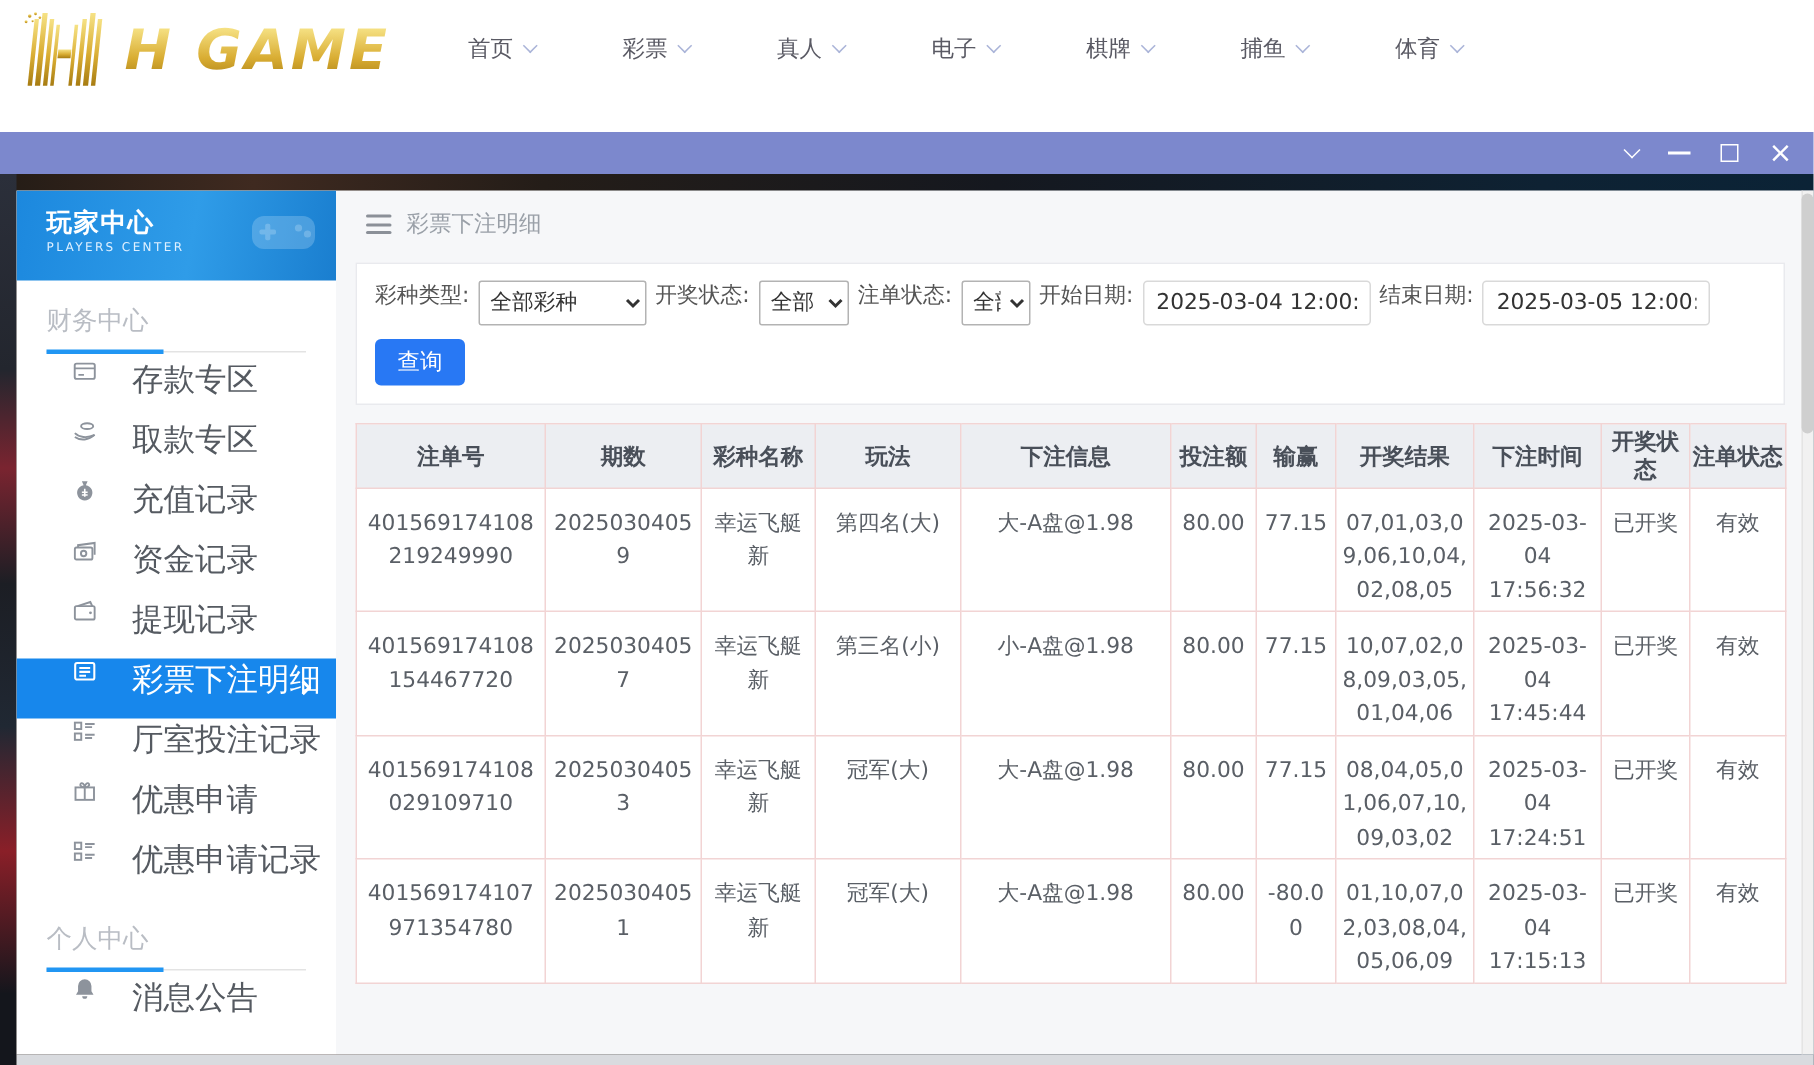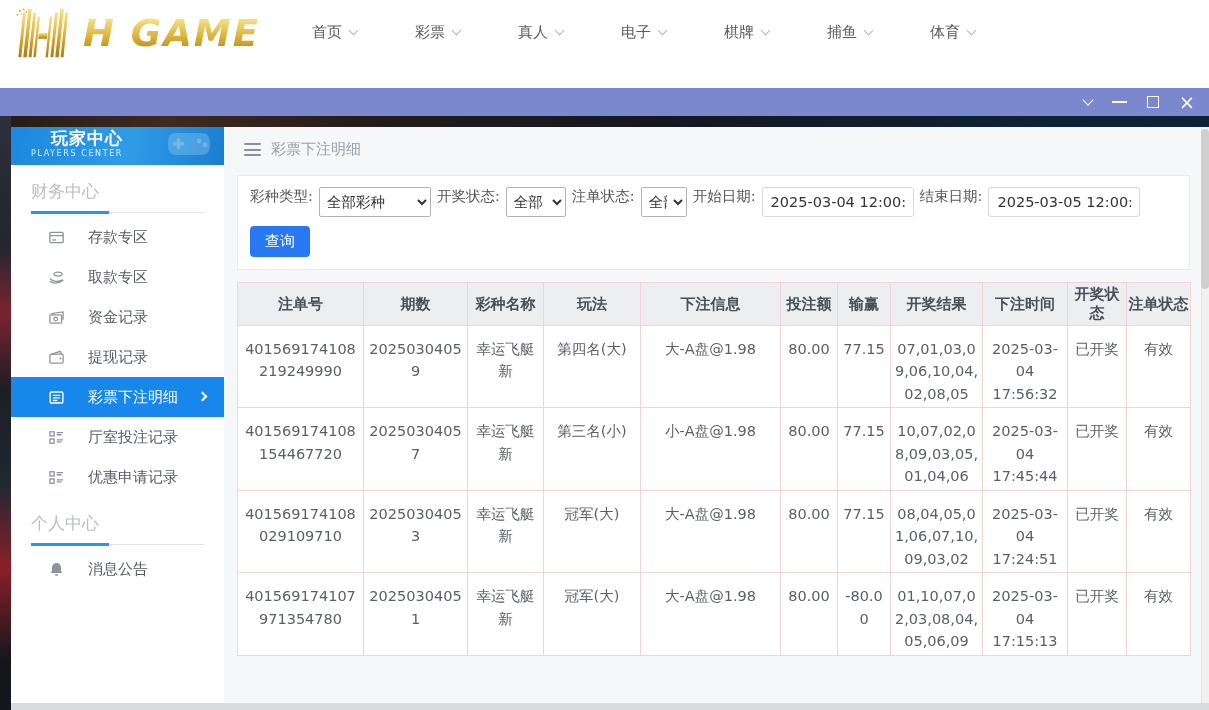--- a/index.html
+++ b/index.html
@@ -25,29 +25,29 @@
 
   
   .app-body{position:absolute;top:116px;left:0;right:0;bottom:0;
     background:linear-gradient(90deg,#241c16 0%,#3f2a20 14%,#241d18 30%,#15181f 55%,#0e2233 85%,#0b2336 100%);}
   .left-strip{position:absolute;left:0;top:0;width:11px;bottom:0;
     background:linear-gradient(180deg,#2b2f3a 0%,#23262e 22%,#7a2430 33%,#1c1e24 46%,#202833 62%,#8a1f28 76%,#14161c 92%);}
   .bottom-strip{position:absolute;left:11px;right:0;bottom:0;height:7px;background:#d9dbdf;}
 
   
   .sidebar{position:absolute;top:11px;left:11px;width:213px;bottom:7px;background:#fff;overflow:hidden;}
-  .sb-header{height:38px;background:linear-gradient(100deg,#1c88de 0%,#2f9ce8 55%,#1a7ecf 100%);
-    display:flex;align-items:center;justify-content:space-between;padding:0 12px 5px 20px;text-align:right;}
+  .sb-header{height:60px;background:linear-gradient(100deg,#1c88de 0%,#2f9ce8 55%,#1a7ecf 100%);
+    display:flex;align-items:center;justify-content:space-between;padding:0 12px 5px 20px;}
   .sb-title{color:#fff;font-size:17px;font-weight:bold;letter-spacing:1px;line-height:1.1;}
   .sb-sub{color:#dff0ff;font-size:8px;letter-spacing:1.6px;margin-top:2px;}
   .gamepad{width:46px;height:30px;}
   .sb-sec-title{color:#b9bdc4;font-size:17px;padding:15px 20px 9px;}
   .sb-underline{height:1px;margin:0 20px 4px;background:#e3e3e3;position:relative;}
   .sb-underline i{position:absolute;left:0;top:-1px;height:3px;width:78px;background:#2196f3;display:block;}
-  .sb-item{height:40px;display:flex;align-items:center;padding:0 16px 0 37px;cursor:pointer;color:#555a61;font-size:15px;position:relative;white-space:nowrap;}
+  .sb-item{height:40px;display:flex;align-items:flex-start;padding:0 16px 0 37px;cursor:pointer;color:#555a61;font-size:21px;position:relative;white-space:nowrap;}
   .sb-icon{width:17px;height:17px;color:#8d939c;margin-right:23px;flex:none;}
   .sb-icon svg{width:17px;height:17px;display:block;}
   .sb-item.active{background:#1787ec;color:#fff;}
   .sb-item.active .sb-icon{color:#fff;}
   .sb-chevron{position:absolute;right:18px;top:16px;width:7px;height:7px;border-right:2px solid #fff;border-top:2px solid #fff;transform:rotate(45deg);}
 
   
   .content{position:absolute;left:224px;top:11px;right:0;bottom:7px;background:#f6f7f9;overflow:hidden;}
   .breadcrumb{display:flex;align-items:center;gap:10px;padding:13px 0 0 20px;color:#9aa0a8;font-size:15px;}
   .hamburger{width:17px;height:13px;display:inline-flex;flex-direction:column;justify-content:space-between;cursor:pointer;}
@@ -183,20 +183,29 @@
             <svg viewBox="0 0 16 16" fill="none" stroke="currentColor" stroke-width="1.2">
               <ellipse cx="9.5" cy="4.8" rx="3.8" ry="1.8"></ellipse>
               <path d="M1.8 9.2c2.5 2.6 7.5 3.4 12.4 1.1"></path>
               <path d="M1.8 11.6c3.6 2.6 8.8 2 12.4-1.3"></path>
             </svg>
           </span>
           <span>取款专区</span>
         </div>
         <div class="sb-item">
           <span class="sb-icon">
+            <svg viewBox="0 0 16 16">
+              <path d="M6.2 1.8h3.6l-1.1 2.4a4.8 4.8 0 1 1-1.4 0z" fill="currentColor"></path>
+              <path d="M8 6.5v5M6.2 8.6h3.6M6.2 10.4h3.6" stroke="#fff" stroke-width="1" fill="none"></path>
+            </svg>
+          </span>
+          <span>充值记录</span>
+        </div>
+        <div class="sb-item">
+          <span class="sb-icon">
             <svg viewBox="0 0 16 16" fill="none" stroke="currentColor" stroke-width="1.2">
               <rect x="1.8" y="5.6" width="11" height="7.6" rx="1"></rect>
               <path d="M3.8 5.6V4.2L14.2 2.8v7.4"></path>
               <circle cx="7.3" cy="9.4" r="1.7"></circle>
             </svg>
           </span>
           <span>资金记录</span>
         </div>
         <div class="sb-item">
           <span class="sb-icon">
@@ -220,20 +229,29 @@
         </div>
         <div class="sb-item">
           <span class="sb-icon">
             <svg viewBox="0 0 16 16" fill="none" stroke="currentColor" stroke-width="1.2">
               <rect x="1.8" y="2.6" width="4" height="4"></rect>
               <rect x="1.8" y="9.4" width="4" height="4"></rect>
               <path d="M8.2 3.4h6M8.2 5.4h4.4M8.2 10.2h6M8.2 12.2h4.4"></path>
             </svg>
           </span>
           <span>厅室投注记录</span>
+        </div>
+        <div class="sb-item">
+          <span class="sb-icon">
+            <svg viewBox="0 0 16 16" fill="none" stroke="currentColor" stroke-width="1.2">
+              <rect x="2.2" y="5.6" width="11.6" height="7.8"></rect>
+              <path d="M8 5.6v7.8M8 5.6C6.2 5.6 4.6 4.4 5.4 3.3S8 3.6 8 5.6zm0 0c1.8 0 3.4-1.2 2.6-2.3S8 3.6 8 5.6z"></path>
+            </svg>
+          </span>
+          <span>优惠申请</span>
         </div>
         <div class="sb-item">
           <span class="sb-icon">
             <svg viewBox="0 0 16 16" fill="none" stroke="currentColor" stroke-width="1.2">
               <rect x="1.8" y="2.6" width="4" height="4"></rect>
               <rect x="1.8" y="9.4" width="4" height="4"></rect>
               <path d="M8.2 3.4h6M8.2 5.4h4.4M8.2 10.2h6M8.2 12.2h4.4"></path>
             </svg>
           </span>
           <span>优惠申请记录</span>

